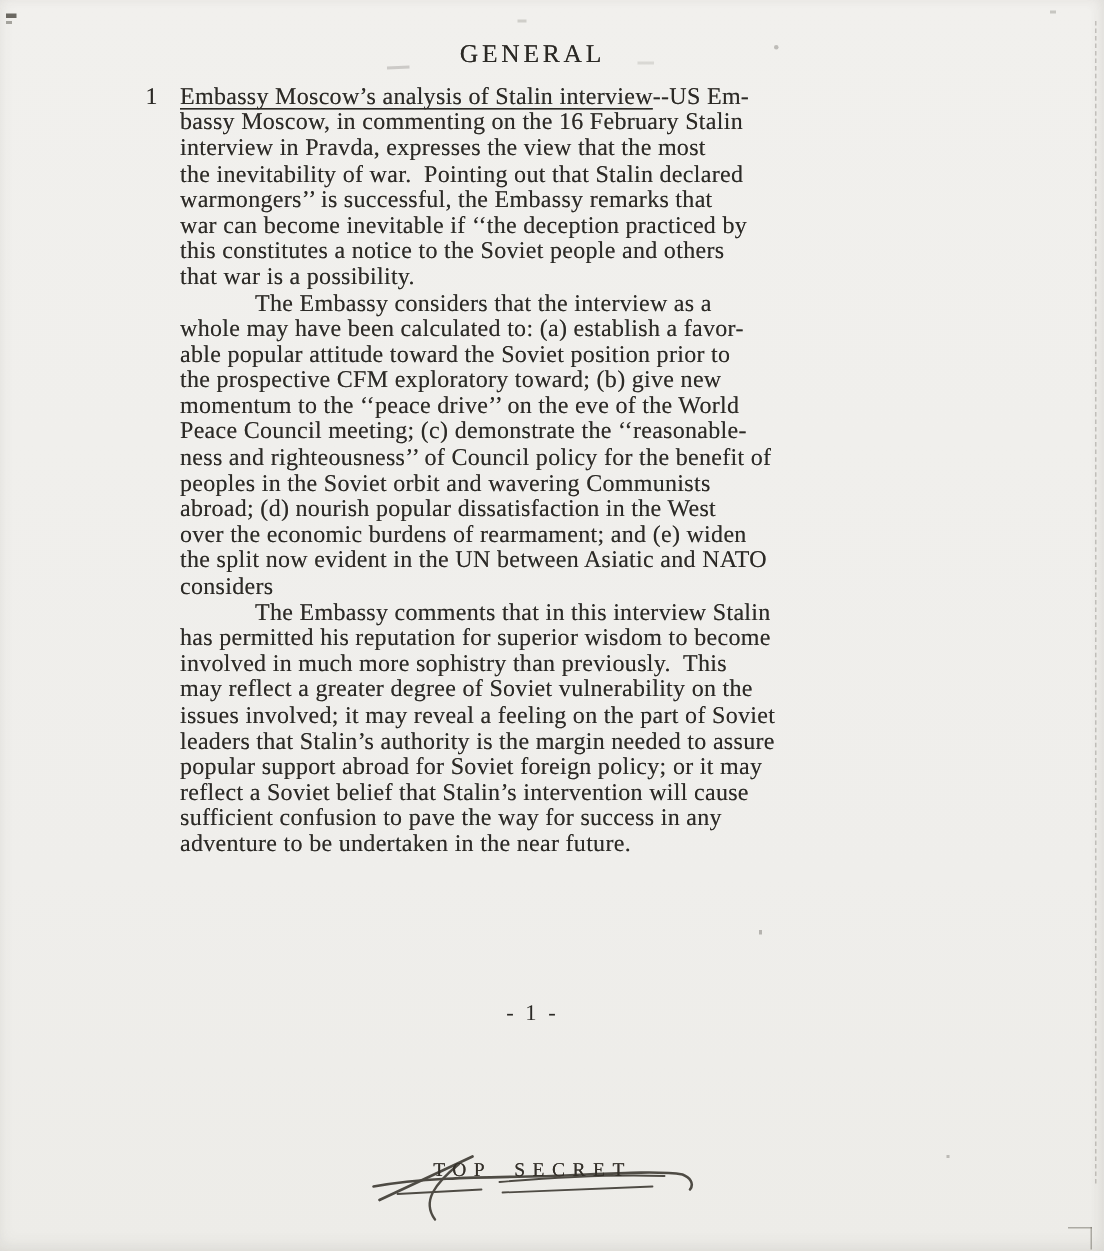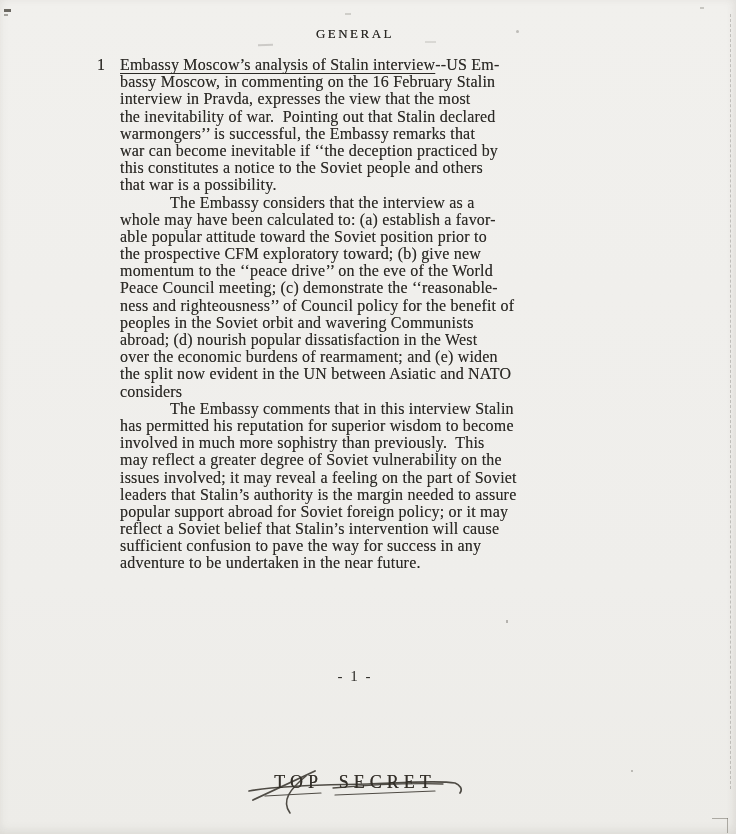--- a/index.html
+++ b/index.html
@@ -20,21 +20,21 @@
   
   .center-band {
     position: absolute;
     left: 0;
     width: 710px;
     text-align: center;
   }
 
   .heading {
     top: 26px;
-    font-size: 13px;
+    font-size: 17px;
     letter-spacing: 2.5px;
     color: #2b2925;
     text-shadow: 0 0 0.4px rgba(43,41,37,0.7);
   }
 
   .body-text {
     position: absolute;
     left: 120px;
     top: 56px;
     width: 560px;
@@ -66,21 +66,21 @@
   }
 
   .page-number {
     top: 668px;
     font-size: 15px;
     letter-spacing: 2px;
   }
 
   .stamp-wrap {
     top: 772px;
-    font-size: 18px;
+    font-size: 13px;
     letter-spacing: 5px;
     word-spacing: 7px;
     color: #34302a;
     text-shadow: 0 0 0.4px rgba(52,48,42,0.8);
   }
 
   .strike-svg {
     position: absolute;
     left: 243px;
     top: 764px;

